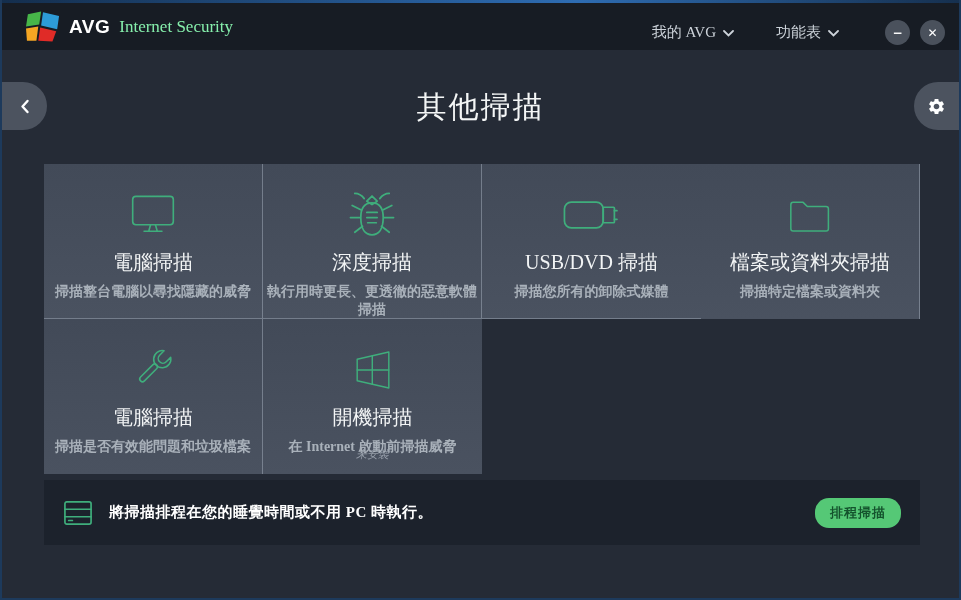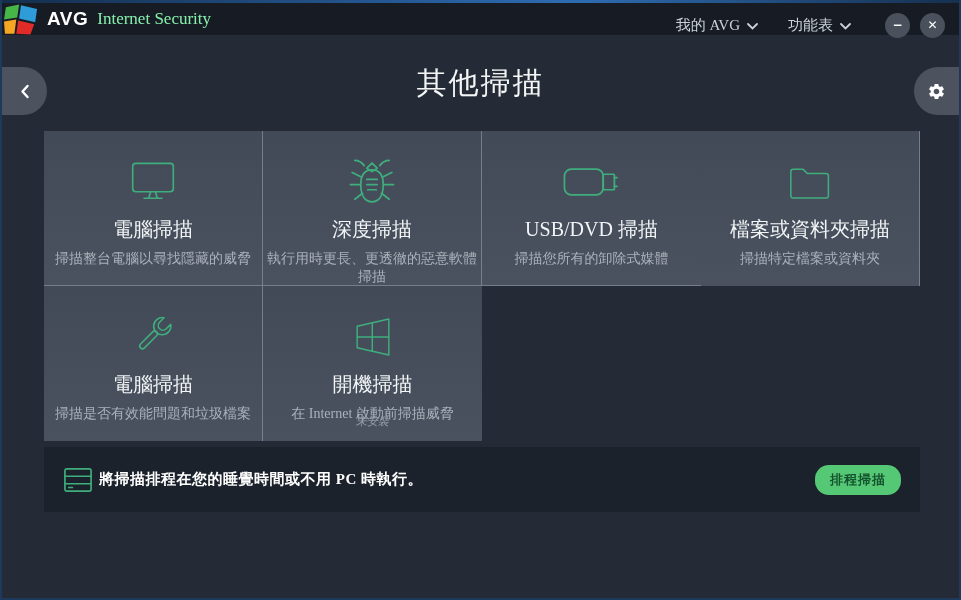--- a/index.html
+++ b/index.html
@@ -6,52 +6,52 @@
   body{
     width:961px;height:600px;overflow:hidden;
     font-family:"Liberation Serif","DejaVu Serif",serif;
     background:#252b36;position:relative;
   }
   .window{position:absolute;inset:0;background:#252b36;
     border-left:2px solid #1d3a5c;border-right:2px solid #1d3a5c;border-bottom:2px solid #1d3a5c;
     box-sizing:border-box;}
   .topline{height:3px;background:linear-gradient(90deg,#142e4d 0%,#275d9b 45%,#2e6cb2 60%,#16304f 100%);}
   
-  .titlebar{height:32px;background:#171c24;display:flex;align-items:center;padding:0 14px 0 2px;}
+  .titlebar{height:47px;background:#171c24;display:flex;align-items:center;padding:0 14px 0 24px;}
   .brand{display:flex;align-items:center;gap:9px;}
   .brand-name{font-family:"Liberation Sans","DejaVu Sans",sans-serif;font-weight:bold;color:#ffffff;font-size:19px;letter-spacing:.5px;}
   .brand-product{color:#86efac;font-size:17px;}
-  .titlebar-right{margin-left:auto;display:flex;align-items:center;gap:30px;margin-top:12px;}
+  .titlebar-right{margin-left:auto;display:flex;align-items:center;gap:42px;margin-top:12px;}
   .menu-item{display:flex;align-items:center;gap:7px;color:#ccd2d9;font-size:15px;cursor:default;}
   .winbtns{display:flex;align-items:center;gap:10px;margin-left:4px;}
   .winbtn{width:25px;height:25px;border-radius:50%;background:#4a515c;color:#fff;
     display:flex;align-items:center;justify-content:center;
     font-family:"DejaVu Sans",sans-serif;font-size:12px;font-weight:bold;line-height:1;}
   
-  .header{height:96px;position:relative;display:flex;align-items:center;justify-content:center;}
+  .header{height:114px;position:relative;display:flex;align-items:center;justify-content:center;}
   .page-title{color:#f4f6f6;font-size:30px;letter-spacing:2px;}
   .side-pill{position:absolute;top:32px;width:45px;height:48px;background:#4c535f;
     display:flex;align-items:center;justify-content:center;cursor:pointer;}
   .pill-left{left:0;border-radius:0 24px 24px 0;}
   .pill-right{right:0;border-radius:24px 0 0 24px;}
   
   .grid{margin:0 39px 0 42px;display:grid;grid-template-columns:1fr 1fr 1fr 1fr;grid-template-rows:155px 155px;}
   .tile{background:linear-gradient(180deg,#424a58 0%,#4a5260 100%);
     text-align:center;padding-top:26px;box-sizing:border-box;position:relative;cursor:pointer;}
   .tile:nth-child(1),.tile:nth-child(2),.tile:nth-child(4),.tile:nth-child(5){border-right:1px solid rgba(165,175,190,.5);}
   .tile:nth-child(1),.tile:nth-child(2),.tile:nth-child(3){border-bottom:1px solid rgba(165,175,190,.5);}
   .tile-icon{height:50px;display:flex;align-items:center;justify-content:center;}
   .tile-icon svg{stroke:#3fae7c;fill:none;stroke-width:2;stroke-linecap:round;stroke-linejoin:round;}
   .tile-title{margin-top:9px;color:#f2f4f5;font-size:20px;}
-  .tile-sub{margin-top:7px;color:#a9b1ba;font-size:14px;}
+  .tile-sub{margin-top:7px;color:#a9b1ba;font-size:14px;font-weight:bold;}
   .tile-note{position:absolute;bottom:12px;left:0;right:0;color:#969ea9;font-size:11px;font-style:italic;}
   
   .footer{margin:6px 39px 0 42px;height:65px;background:#1c222c;display:flex;align-items:center;padding:0 19px 0 20px;box-sizing:border-box;}
   .footer-icon svg{stroke:#3fae7c;fill:none;stroke-width:1.8;stroke-linecap:round;}
-  .footer-msg{margin-left:7px;color:#ffffff;font-size:15px;font-weight:bold;letter-spacing:.5px;}
+  .footer-msg{margin-left:17px;color:#ffffff;font-size:15px;font-weight:bold;letter-spacing:.5px;}
   .footer-btn{margin-left:auto;background:#55c876;color:#14532d;font-weight:bold;font-size:13px;
     padding:6px 15px;border-radius:14px;border:none;cursor:pointer;
     font-family:"Liberation Serif","DejaVu Serif",serif;letter-spacing:1px;}
   .chev-down{display:inline-block;}
 </style>
 </head>
 <body>
 
 <div class="window">
   <div class="topline"></div>

